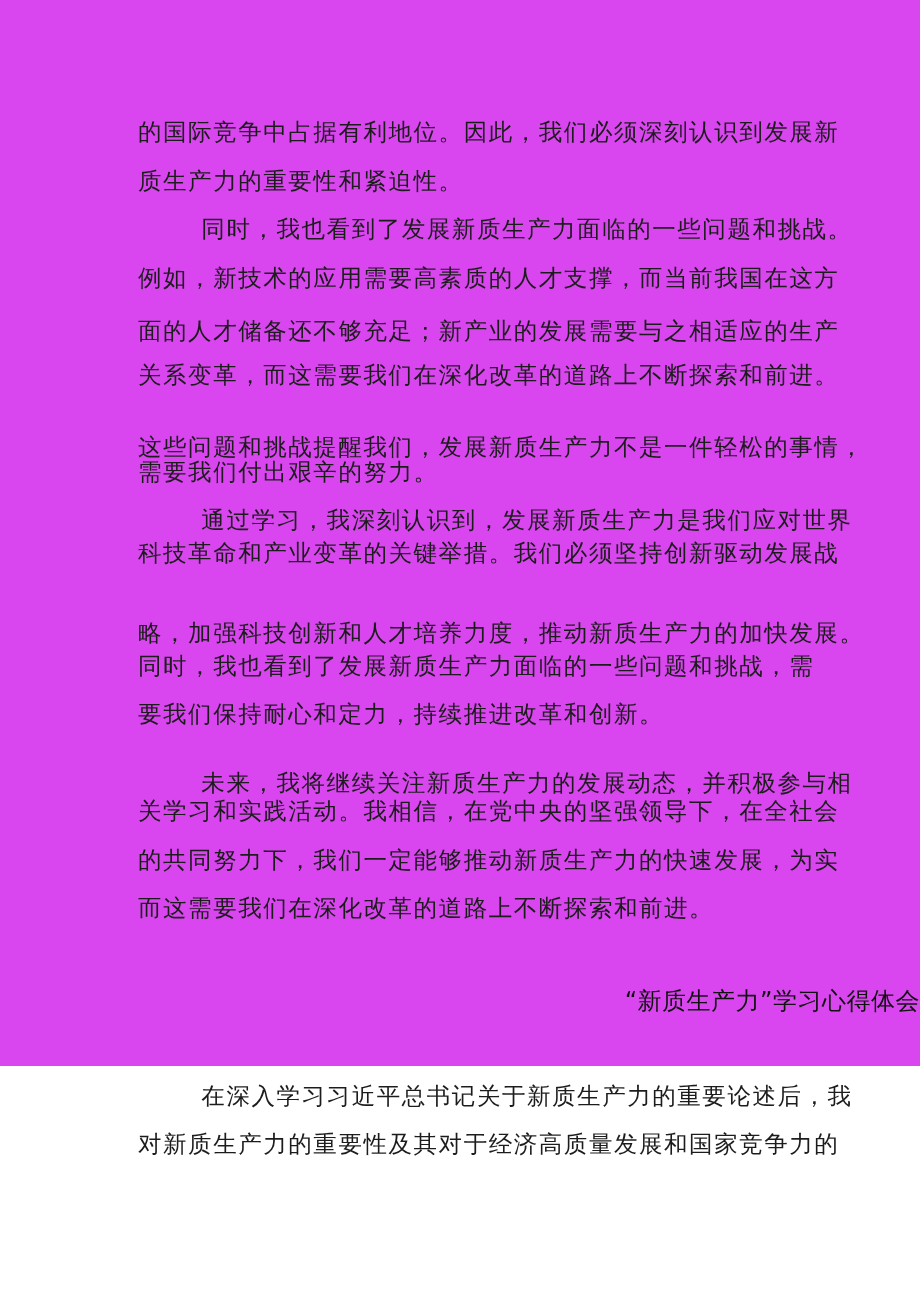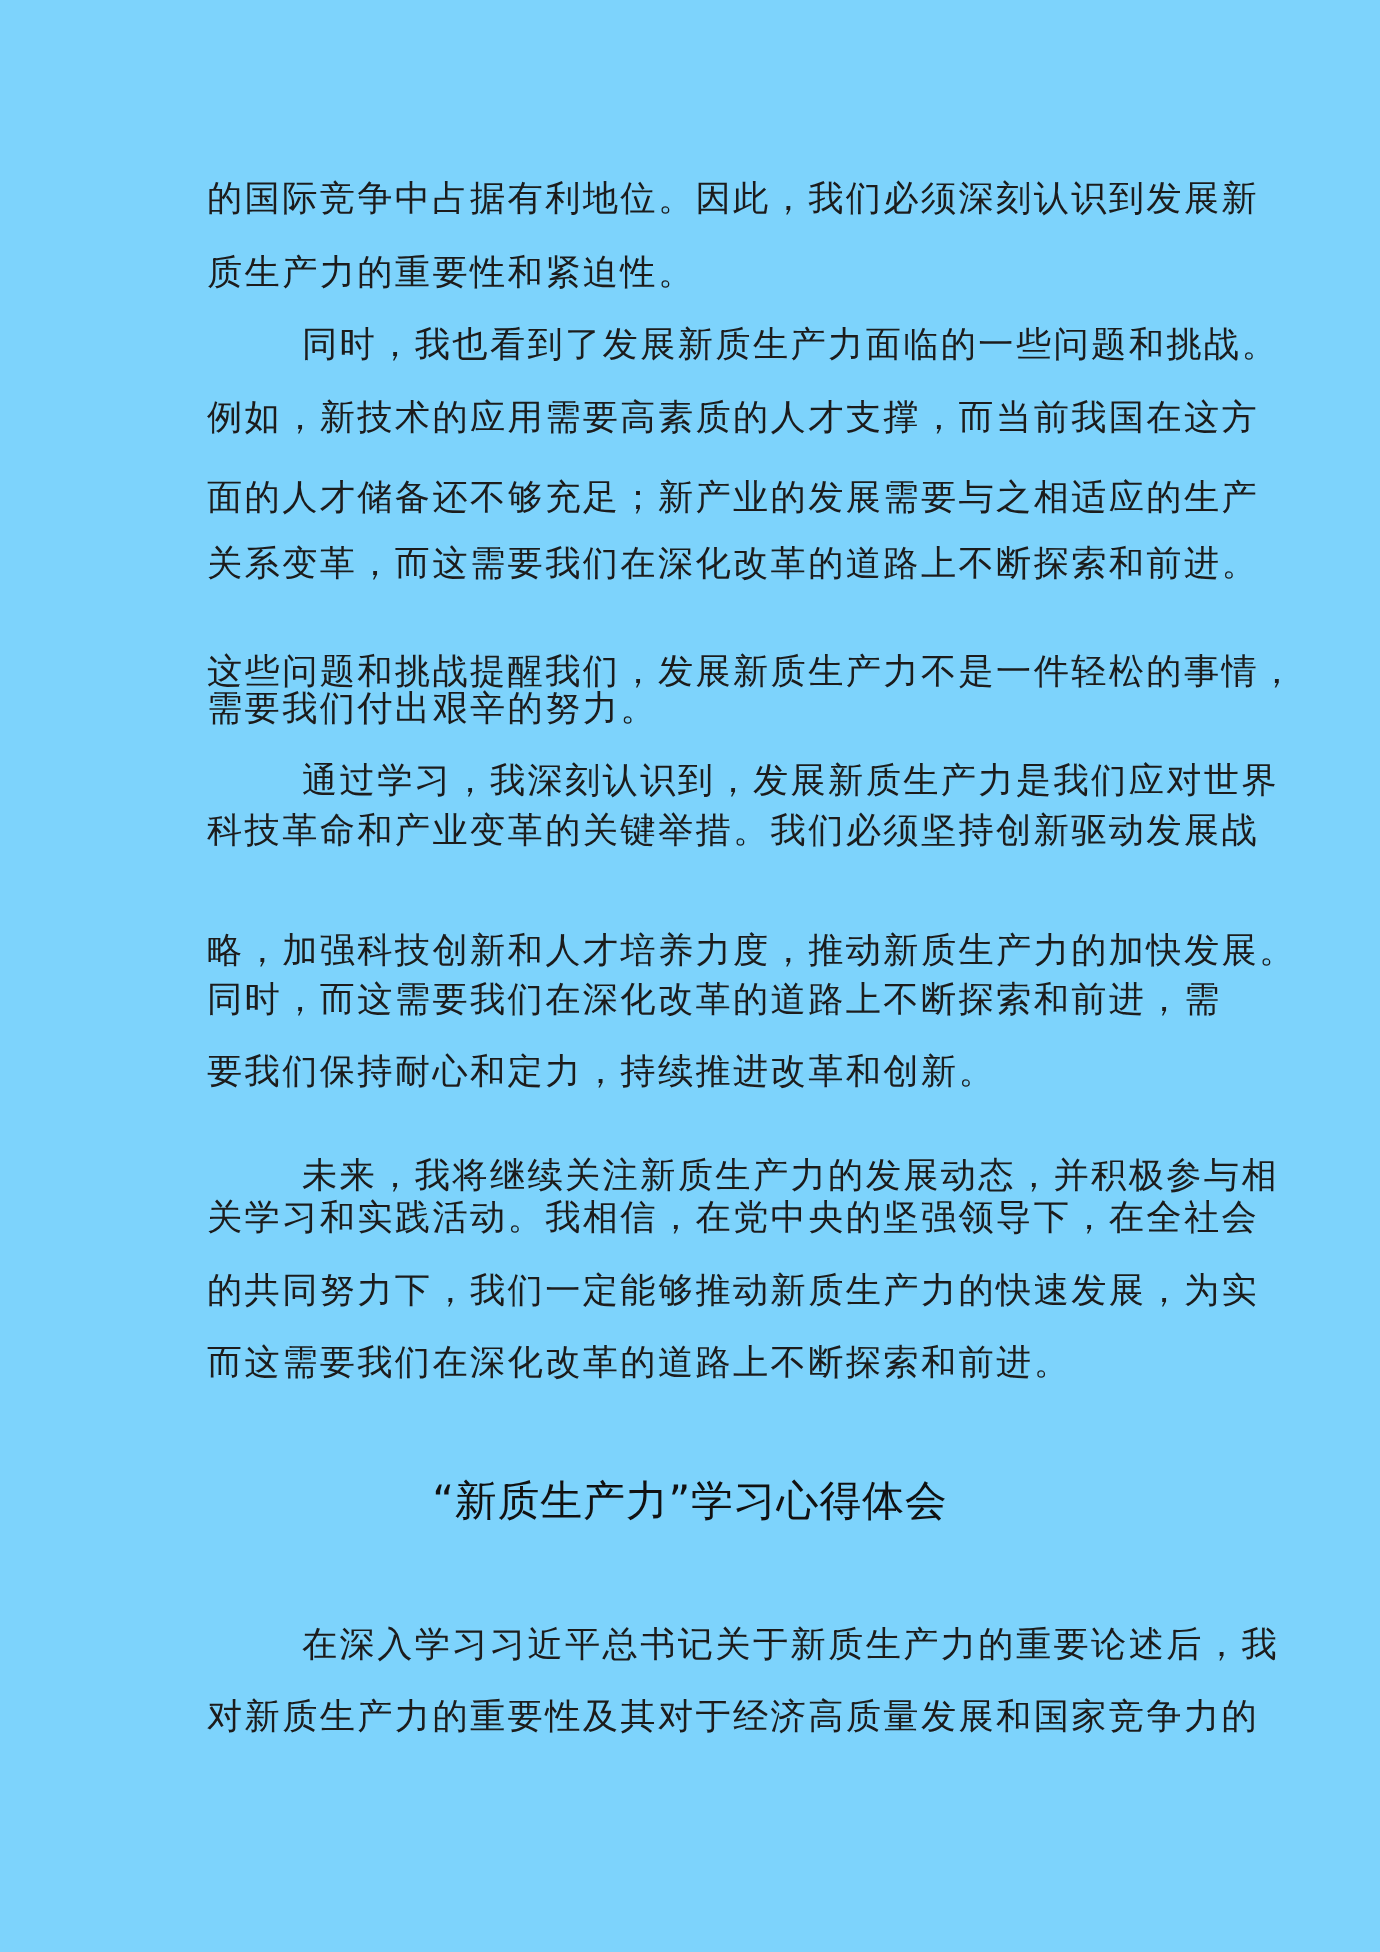--- a/index.html
+++ b/index.html
@@ -12,44 +12,44 @@
       height: 1301px;
       position: relative;
       overflow: hidden;
       font-family: "DejaVu Serif", "Liberation Serif", serif;
       color: #1a1a1a;
     }
     .page {
       position: absolute;
       left: 0; top: 0;
       width: 920px;
-      height: 1301px;
-      background: #7dd3fc;
+      height: 1066px;
+      background: #d946ef;
     }
     .line {
       position: absolute;
       left: 138px;
       width: 680px;
       height: 30px;
       font-size: 23.5px;
       line-height: 30px;
       letter-spacing: 1.55px;
       white-space: nowrap;
       color: #1c1c1c;
     }
     .line.indent { left: 187px; text-align: center; }
     .heading {
       position: absolute;
       left: 0;
       width: 920px;
       top: 978px;
       height: 46px;
-      text-align: center;
+      text-align: right;
       font-family: "DejaVu Sans", "Liberation Sans", sans-serif;
-      font-size: 28px;
+      font-size: 24px;
       line-height: 46px;
       color: #111111;
       letter-spacing: 0.5px;
     }
   </style>
 </head>
 <body>
 
 <div class="page">
 
@@ -64,21 +64,21 @@
     <div class="line" style="top:316px">面的人才储备还不够充足；新产业的发展需要与之相适应的生产</div>
     <div class="line" style="top:360px">关系变革，而这需要我们在深化改革的道路上不断探索和前进。</div>
     <div class="line" style="top:432px">这些问题和挑战提醒我们，发展新质生产力不是一件轻松的事情，</div>
     <div class="line" style="top:457px">需要我们付出艰辛的努力。</div>
   </div>
 
   <div>
     <div class="line indent" style="top:505px">通过学习，我深刻认识到，发展新质生产力是我们应对世界</div>
     <div class="line" style="top:538px">科技革命和产业变革的关键举措。我们必须坚持创新驱动发展战</div>
     <div class="line" style="top:618px">略，加强科技创新和人才培养力度，推动新质生产力的加快发展。</div>
-    <div class="line" style="top:651px">同时，而这需要我们在深化改革的道路上不断探索和前进，需</div>
+    <div class="line" style="top:651px">同时，我也看到了发展新质生产力面临的一些问题和挑战，需</div>
     <div class="line" style="top:699px">要我们保持耐心和定力，持续推进改革和创新。</div>
   </div>
 
   <div>
     <div class="line indent" style="top:768px">未来，我将继续关注新质生产力的发展动态，并积极参与相</div>
     <div class="line" style="top:796px">关学习和实践活动。我相信，在党中央的坚强领导下，在全社会</div>
     <div class="line" style="top:845px">的共同努力下，我们一定能够推动新质生产力的快速发展，为实</div>
     <div class="line" style="top:893px">而这需要我们在深化改革的道路上不断探索和前进。</div>
   </div>
 

